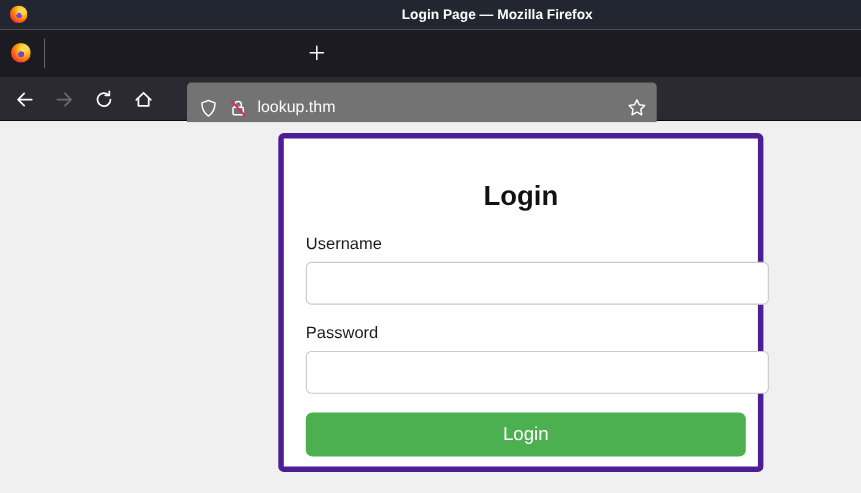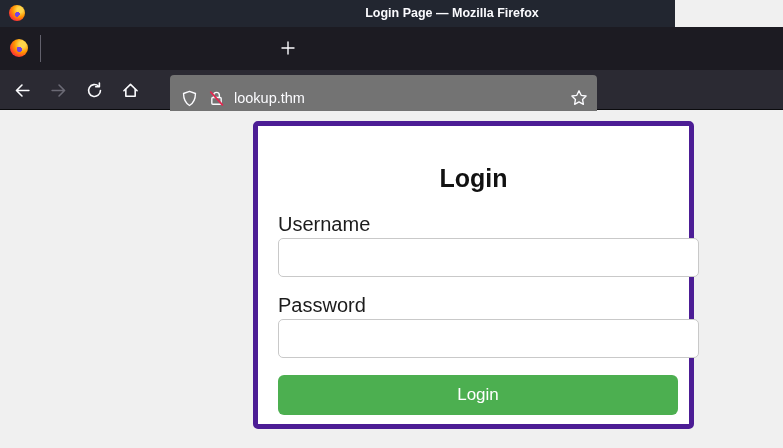--- a/index.html
+++ b/index.html
@@ -1,20 +1,20 @@
 <!DOCTYPE html>
 <html><head>
 <meta charset="utf-8">
 <style>
   * { margin:0; padding:0; box-sizing:border-box; }
   html,body { width:783px; height:448px; overflow:hidden; }
   body { font-family:"Liberation Sans", sans-serif; position:relative; background:#f0f0f0; }
 
   
-  .titlebar { position:absolute; left:0; top:0; width:675px; height:27px; background:#222630;padding-left:24px; }
+  .titlebar { position:absolute; left:0; top:0; width:783px; height:27px; background:#222630;padding-left:24px; }
   .ff-logo { border-radius:50%;
     background:
       radial-gradient(circle at 52% 58%, #7542e5 0 19%, rgba(0,0,0,0) 20%),
       radial-gradient(circle at 68% 30%, #ffd54a 0 18%, #ff9500 45%, #ff3d2e 72%, #d21a7c 100%);
   }
   .ff-small { position:absolute; left:9px; top:5px; width:16px; height:16px; }
   .win-title { position:absolute; left:452px; top:0; transform:translateX(-50%); height:27px;
     line-height:27px; font-size:12.5px; font-weight:700; color:#fbfbfe; white-space:nowrap; }
 
   
@@ -47,21 +47,21 @@
   .url-input { flex:1; margin-left:9px; background:transparent; border:none; outline:none;
     color:#fbfbfe; font-size:14.5px; font-family:"Liberation Sans", sans-serif; }
   .star-slot { margin-right:9px; }
 
   
   .content { position:absolute; left:0; top:111px; width:783px; height:337px; background:#f0f0f0; }
   .card { position:absolute; left:253px; top:10px; width:441px; height:308px; background:#ffffff;
     border:5px solid #4c1d95; border-radius:5px; }
   .login-heading { position:absolute; left:0; top:38px; width:100%; text-align:center;
     font-size:25px; font-weight:700; color:#111111; }
-  .field-label { position:absolute; left:20px; font-size:20px; color:#1c1c1c; }
+  .field-label { position:absolute; left:20px; font-size:15px; color:#1c1c1c; }
   .label-username { top:87px; }
   .label-password { top:168px;text-align:center; }
   .text-input { position:absolute; left:20px; width:421px; height:39px; background:#ffffff;
     border:1px solid #c9c9c9; border-radius:5px; font-size:15px; padding:0 10px; color:#1c1c1c;
     font-family:"Liberation Sans", sans-serif; outline:none; }
   .input-username { top:112px; }
   .input-password { top:193px; }
   .login-btn { position:absolute; left:20px; top:249px; width:400px; height:40px; background:#4caf50;
     border:none; border-radius:6px; color:#ffffff; font-size:17px; cursor:pointer;
     font-family:"Liberation Sans", sans-serif; }

